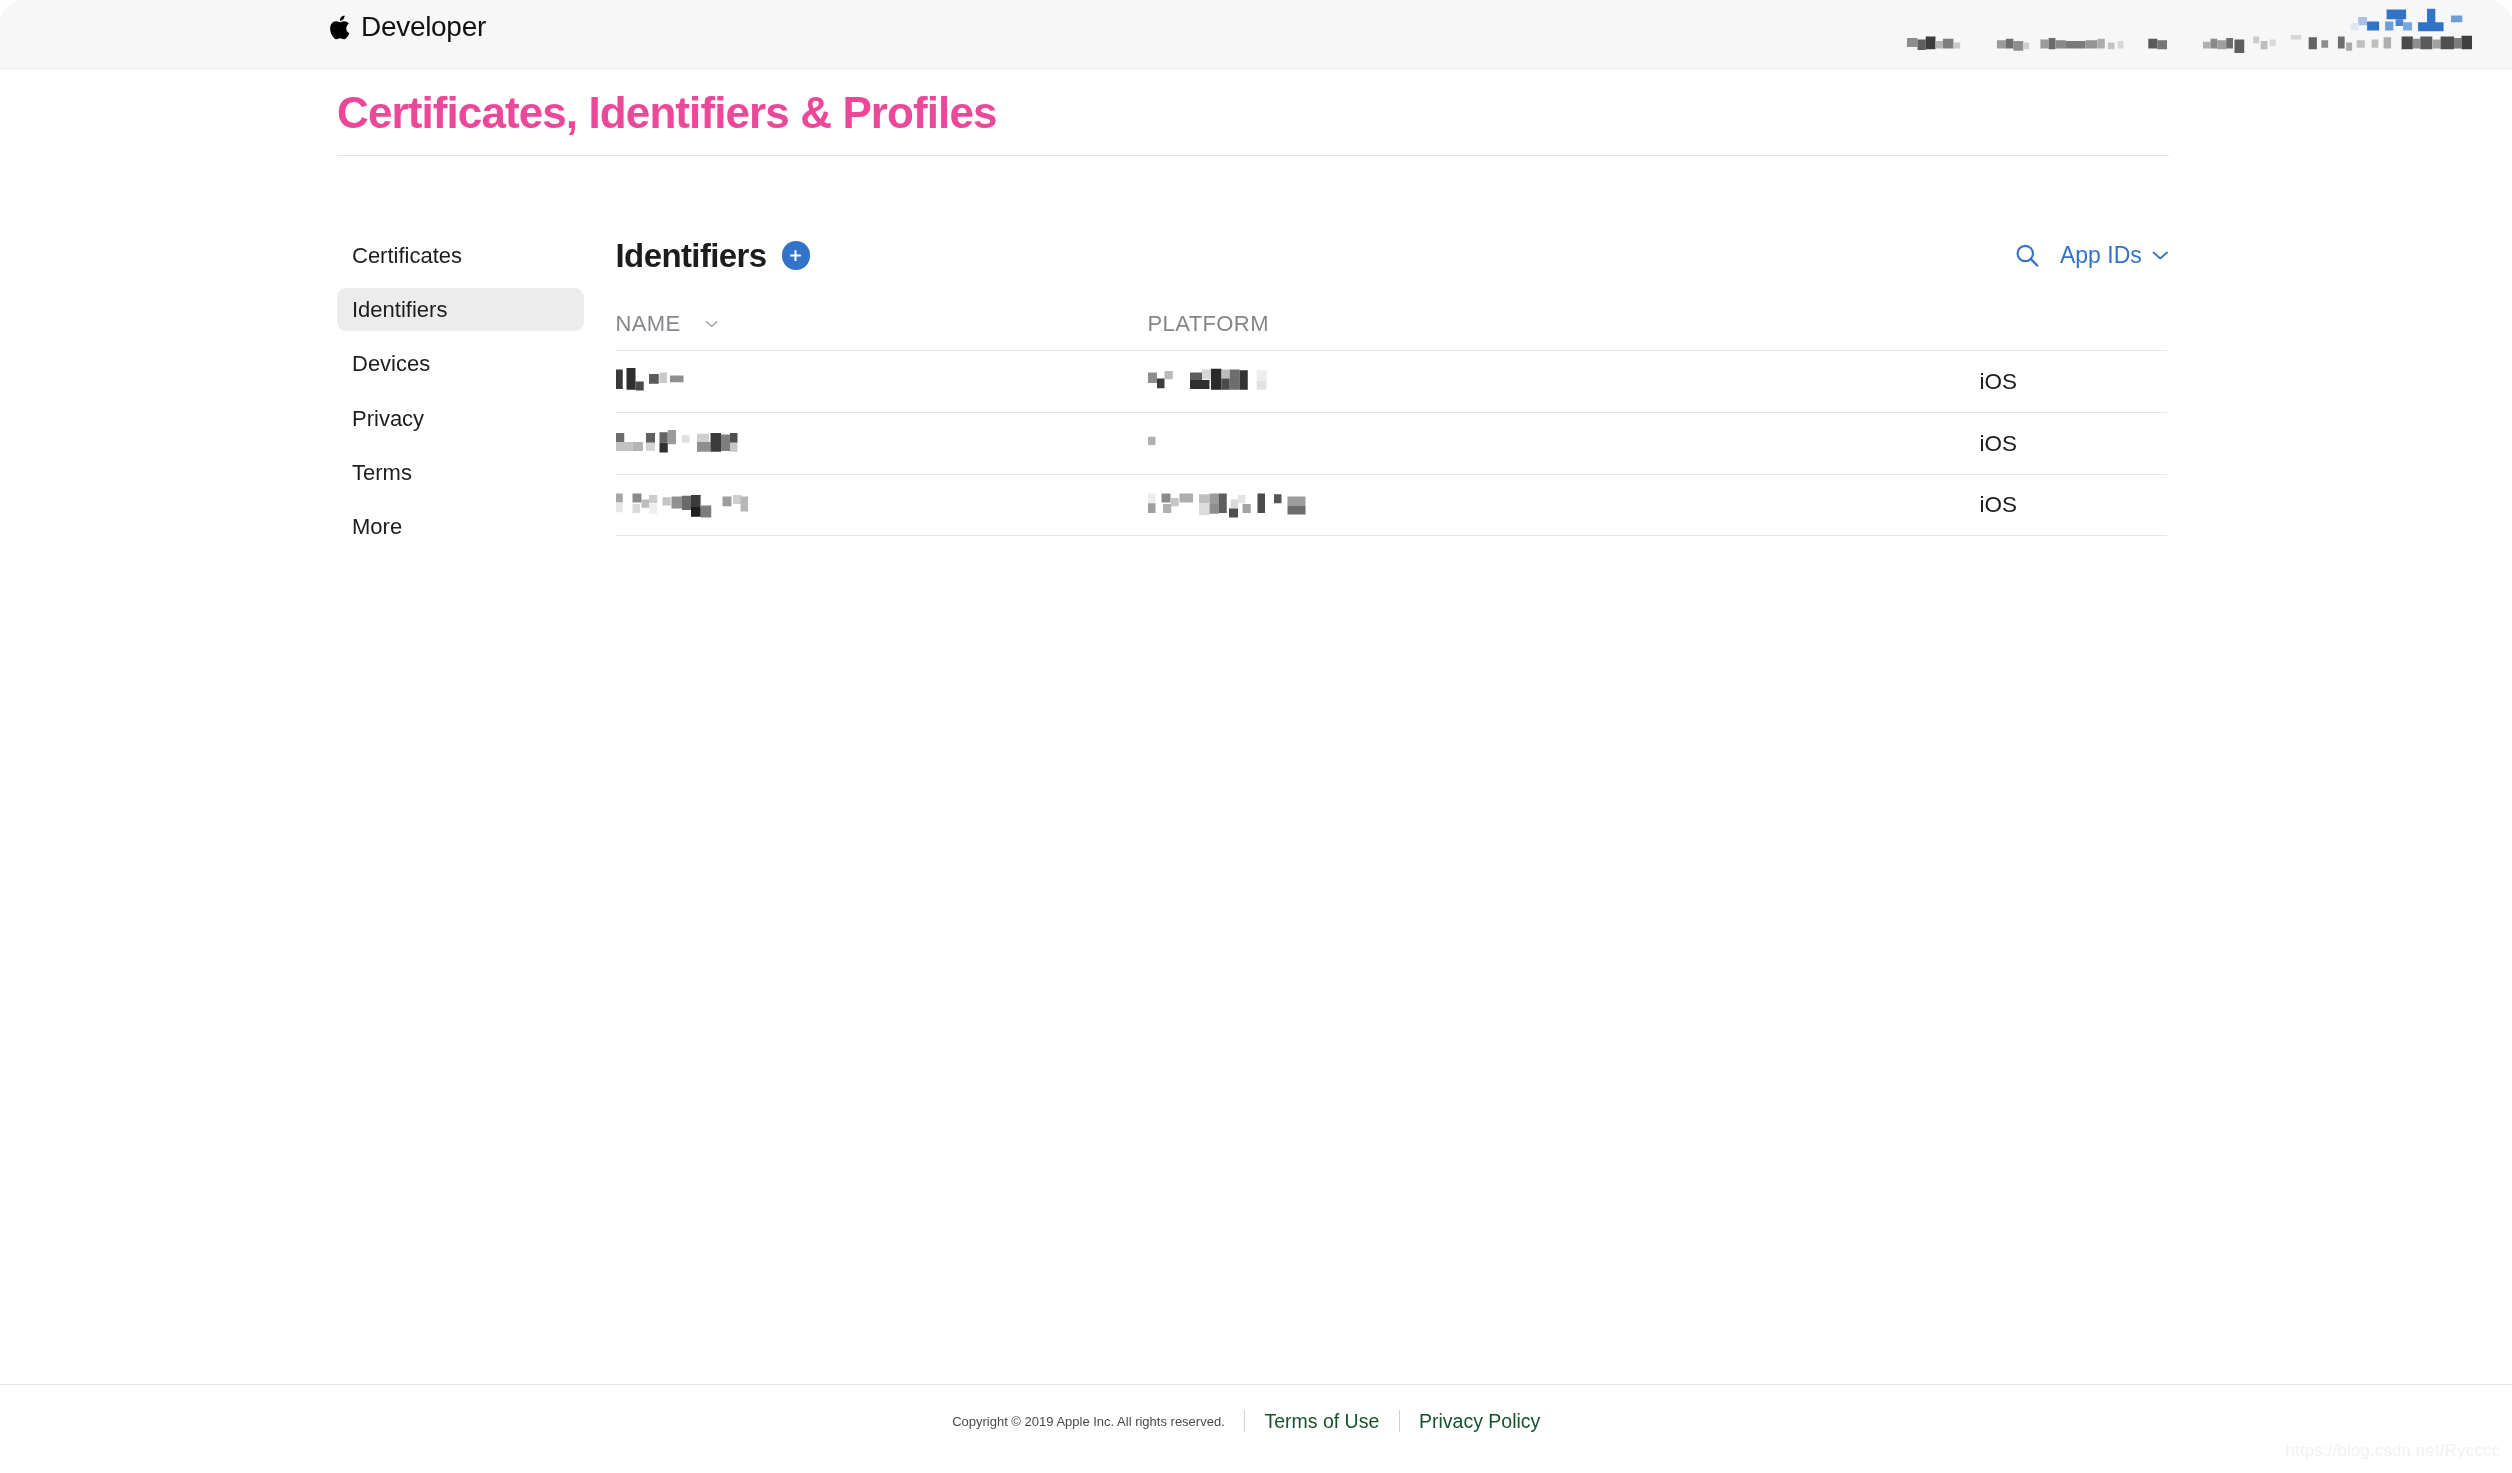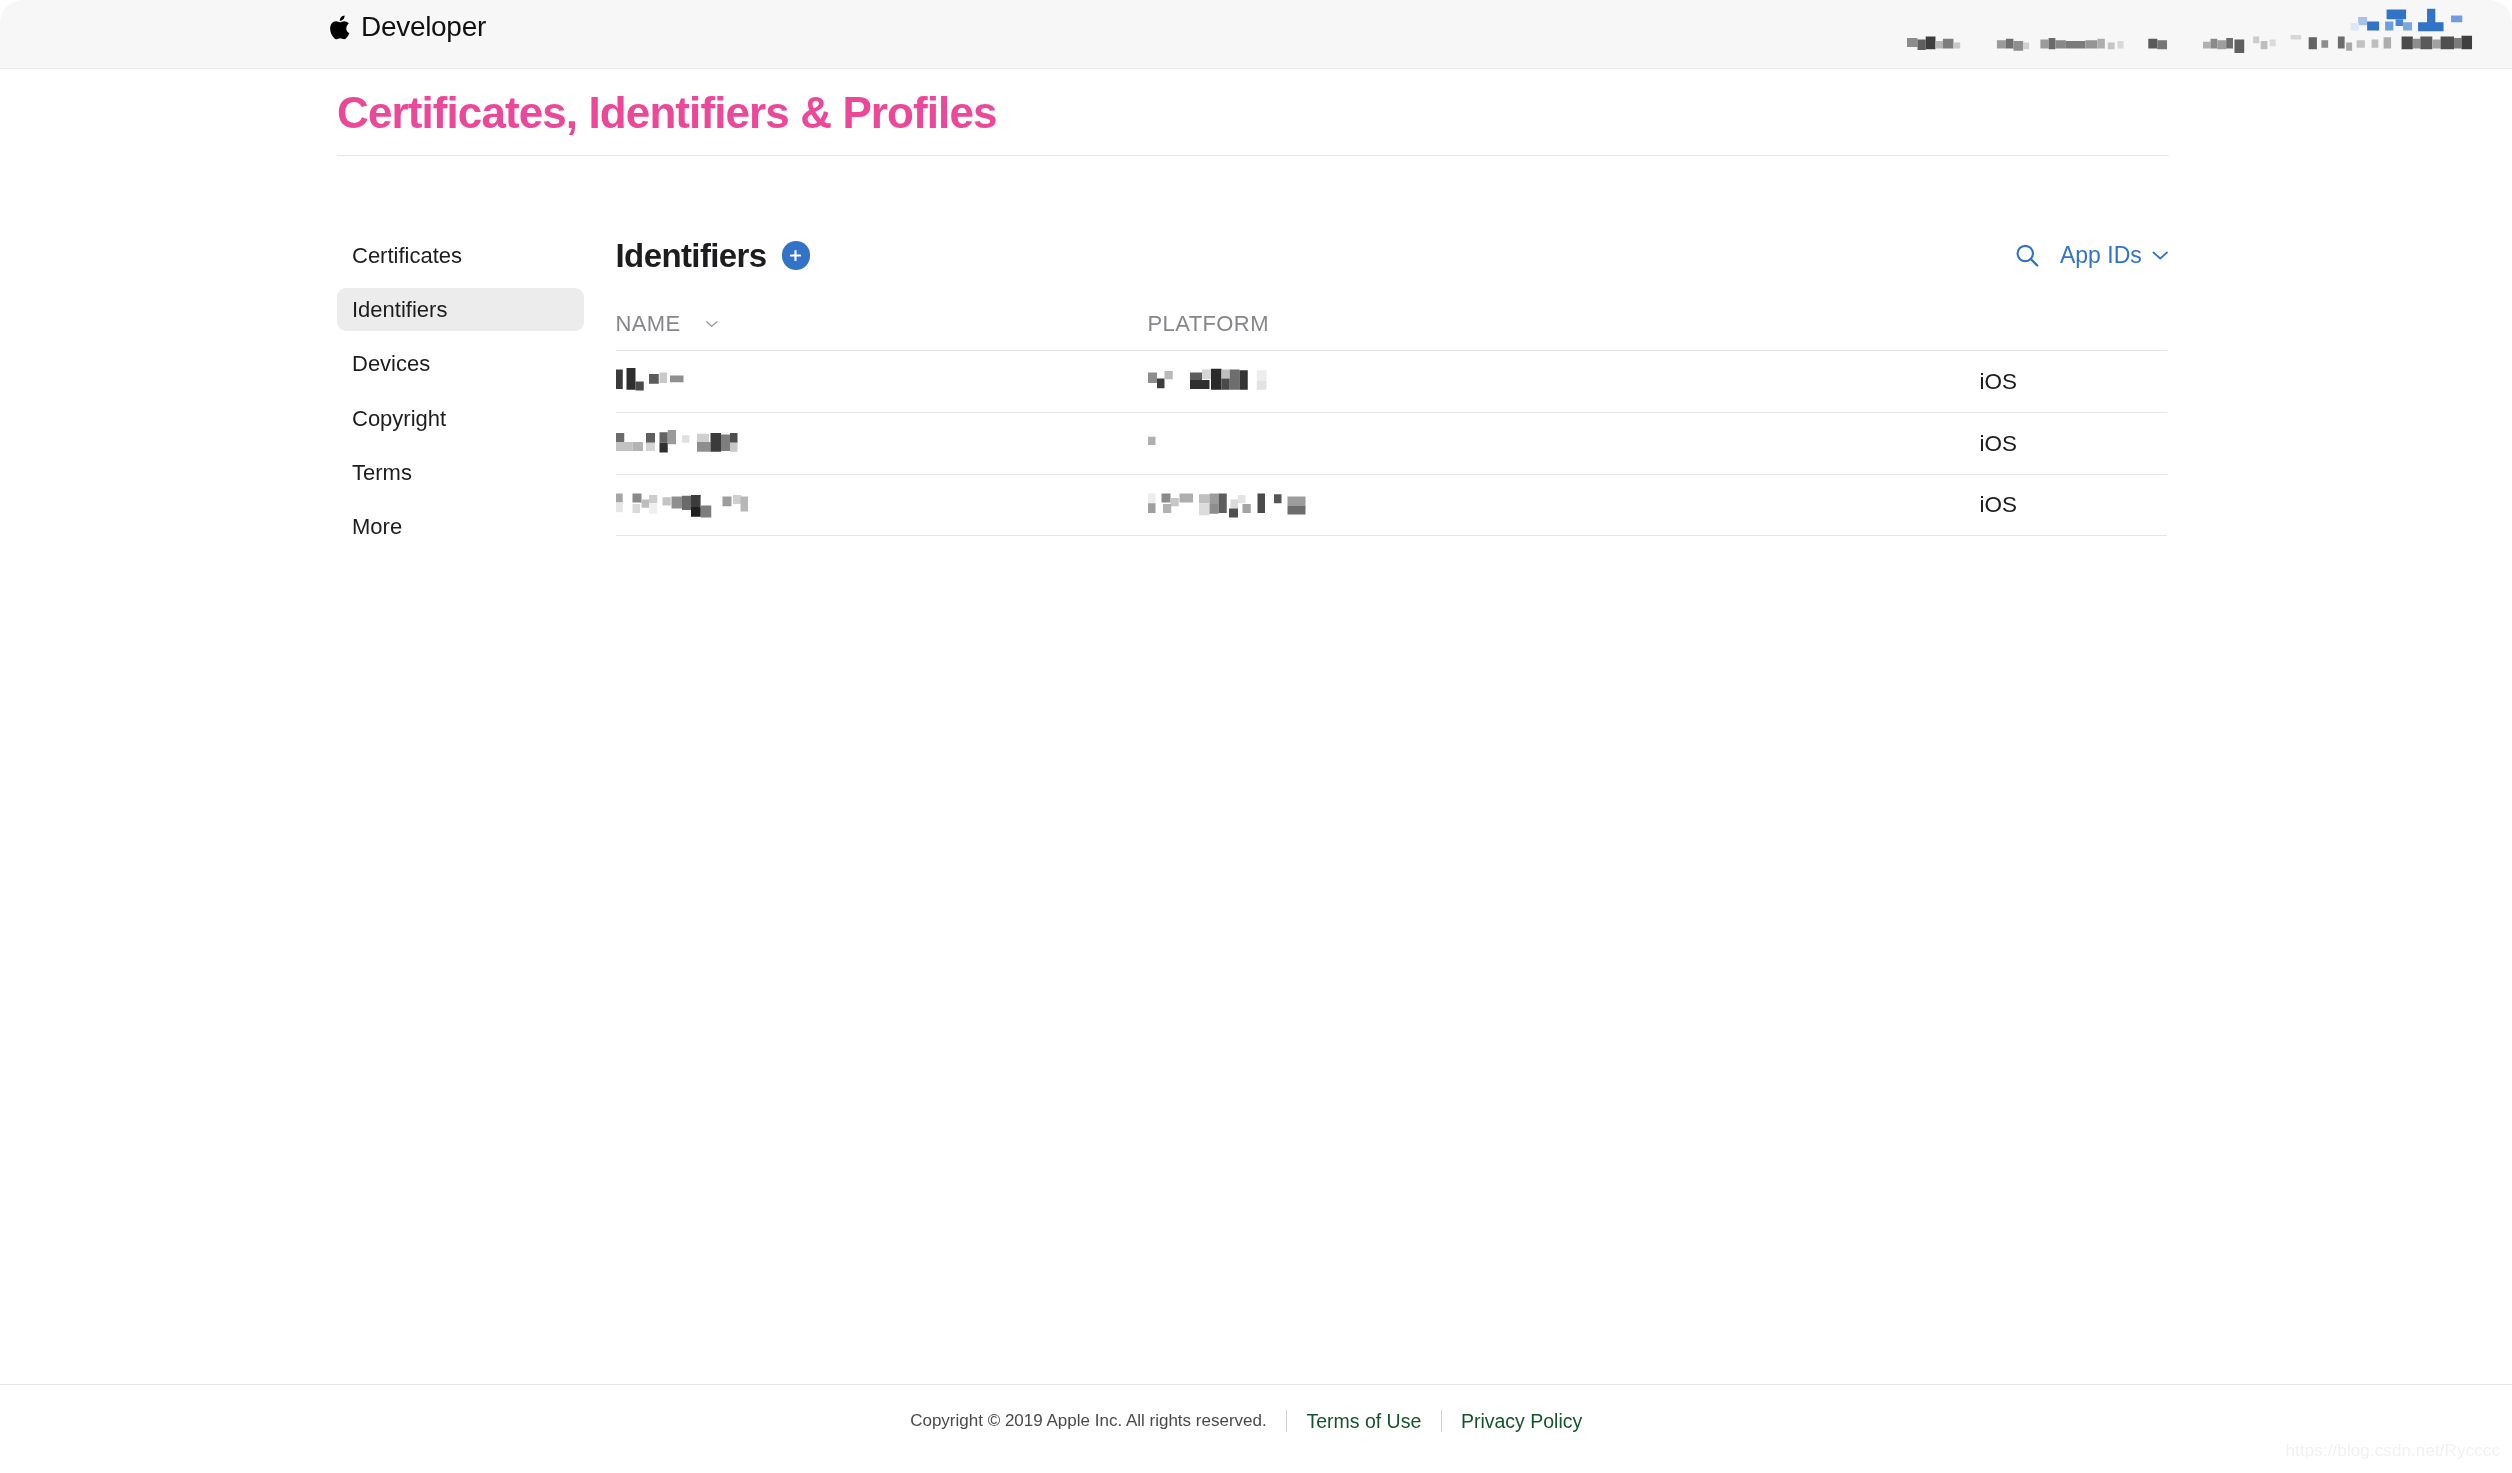--- a/index.html
+++ b/index.html
@@ -259,21 +259,21 @@
 
   .footer-inner {
     display: flex;
     align-items: center;
     justify-content: center;
     gap: 0;
     height: 72px;
   }
 
   .copyright {
-    font-size: 17px;
+    font-size: 13px;
     color: #4a4a4a;
     white-space: nowrap;
     padding-right: 19.5px;
   }
 
   .footer-sep {
     width: 0.7px;
     height: 22.5px;
     background: #d2d2d2;
   }
@@ -387,21 +387,21 @@
     <div class="title-rule"></div>
   </div>
 
   <div class="content">
     <div class="layout">
 
       <nav class="sidebar" id="sidebar">
           <a class="side-item">Certificates</a>
           <a class="side-item active">Identifiers</a>
           <a class="side-item">Devices</a>
-          <a class="side-item">Copyright</a>
+          <a class="side-item">Privacy</a>
           <a class="side-item">Terms</a>
           <a class="side-item">More</a>
         </nav>
 
       <div class="main">
 
         <div class="main-head">
           <span class="main-title">Identifiers</span>
 
           <span class="add-btn">

